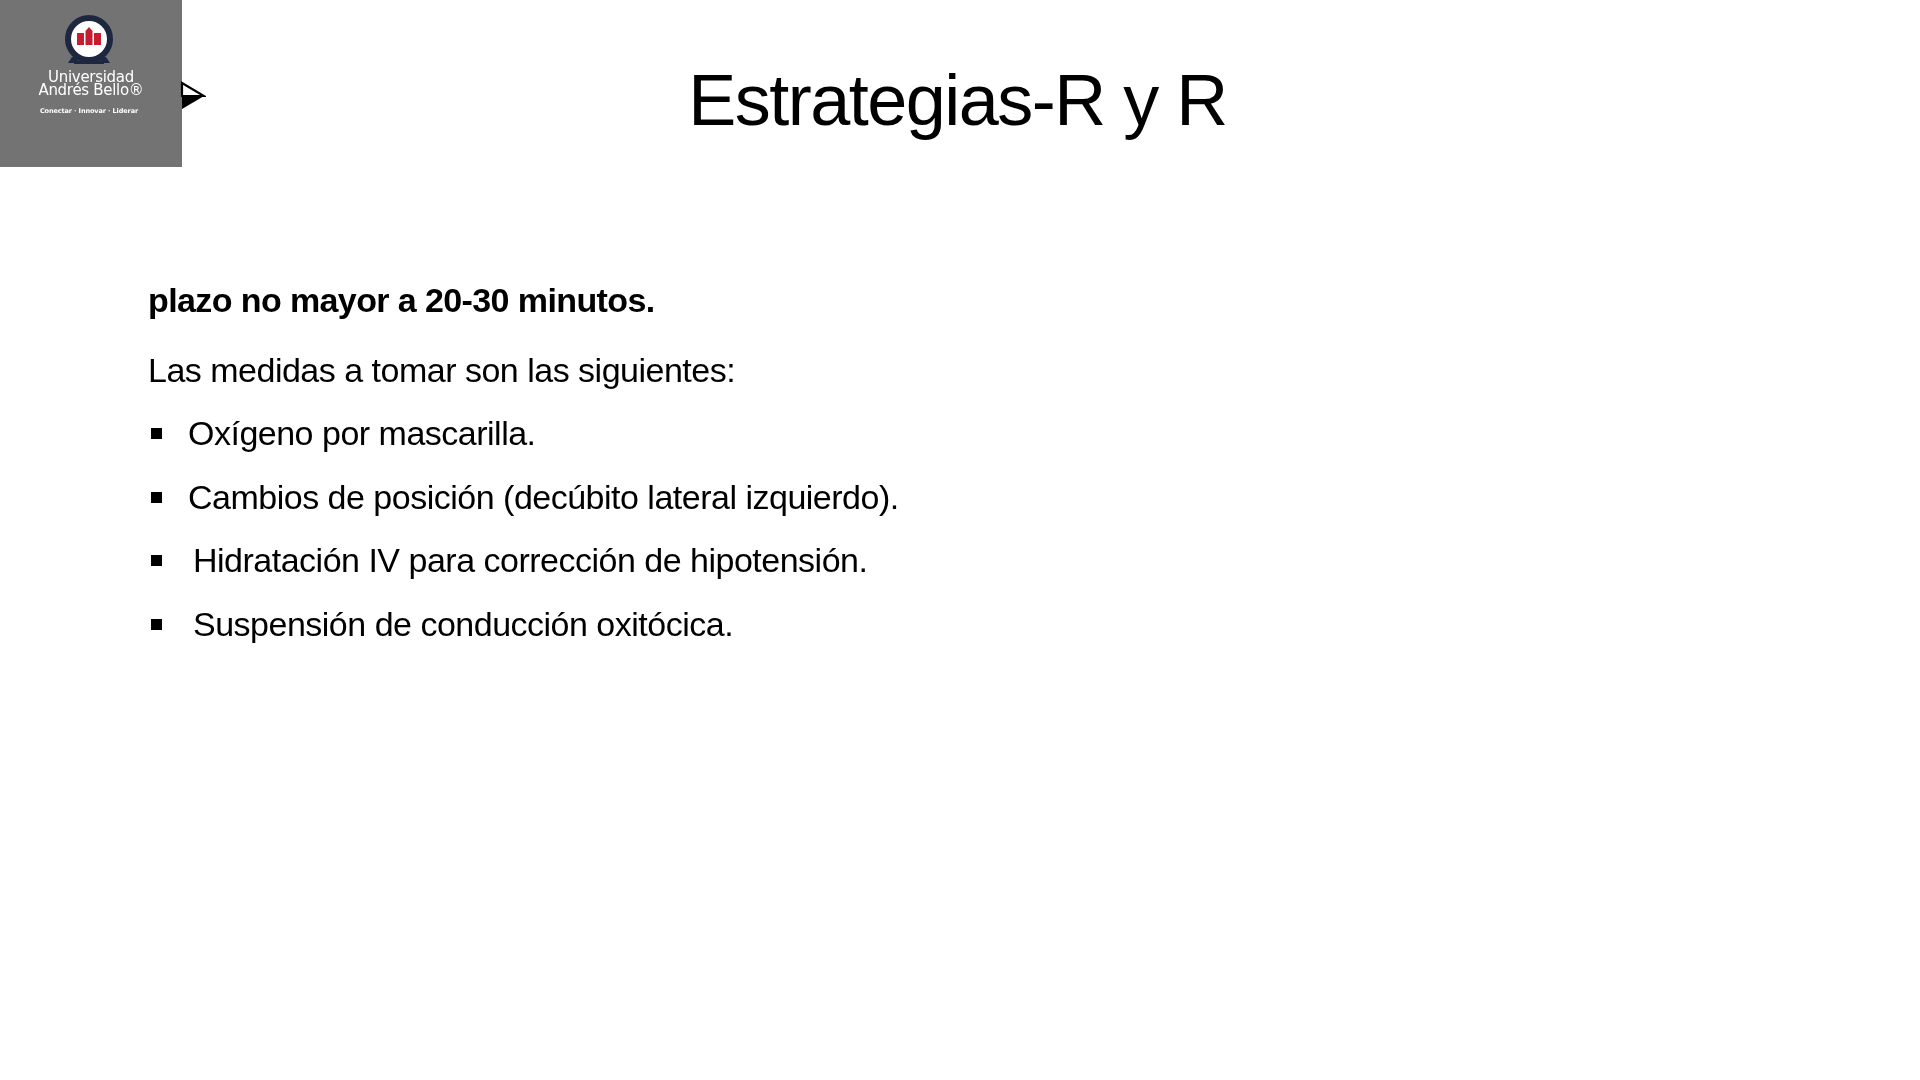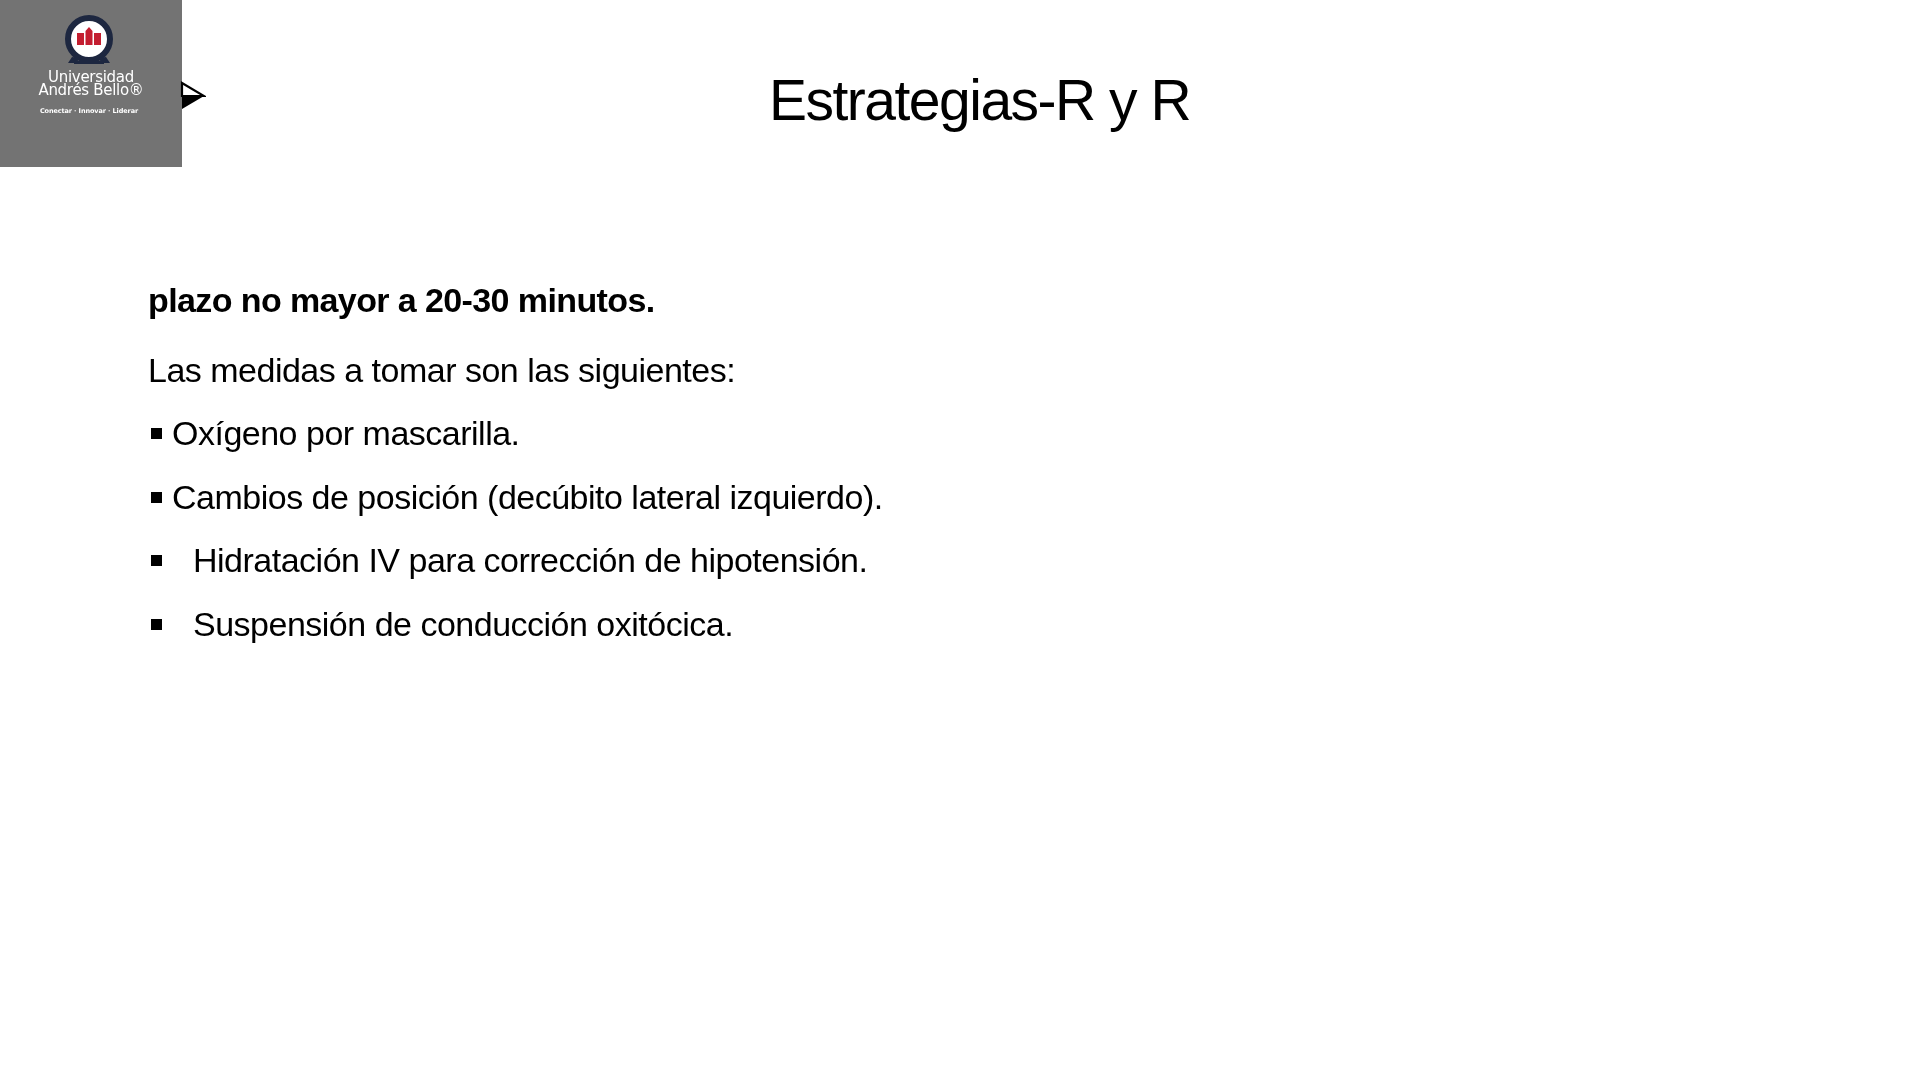--- a/index.html
+++ b/index.html
@@ -49,26 +49,25 @@
       left: 180px; top: 81px;
       width: 26px; height: 30px;
     }
     
     .title {
       position: absolute;
       left: 0; width: 1885px;
       top: 58px;
       text-align: center;
       font-family: "Liberation Sans", sans-serif;
-      font-size: 57px;
+      font-size: 72px;
       font-weight: normal;
       letter-spacing: -1.5px;
       line-height: 84px;
       padding-left: 30px;
-      margin-left: 22px;
     }
     
     .body {
       position: absolute;
       left: 148px; top: 193px;
       width: 1620px;
     }
     .lead {
       font-family: "Liberation Sans", sans-serif;
       font-weight: bold;
@@ -95,21 +94,21 @@
       letter-spacing: -0.5px;
     }
     .bullet .sq {
       position: absolute;
       left: 3px; top: 15px;
       width: 11px; height: 11px;
       background: #000000;
     }
     .bullet .txt {
       position: absolute;
-      left: 24px; top: 0;
+      left: 40px; top: 0;
       white-space: nowrap;
     }
     .bullet.indent .txt { left: 45px; }
     .bullet.tight .txt { left: 37px; }
   </style>
 </head>
 <body>
 
 <div class="slide">
 

